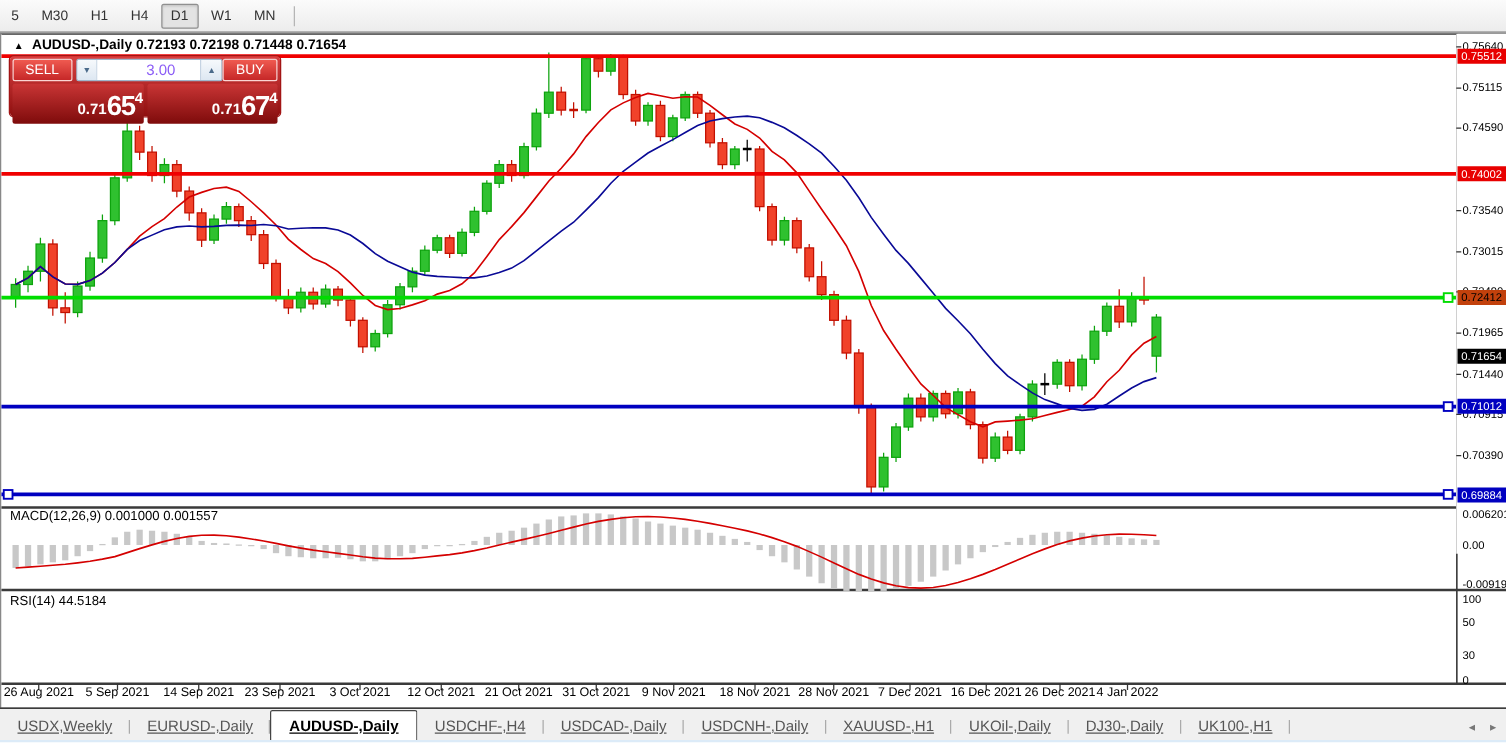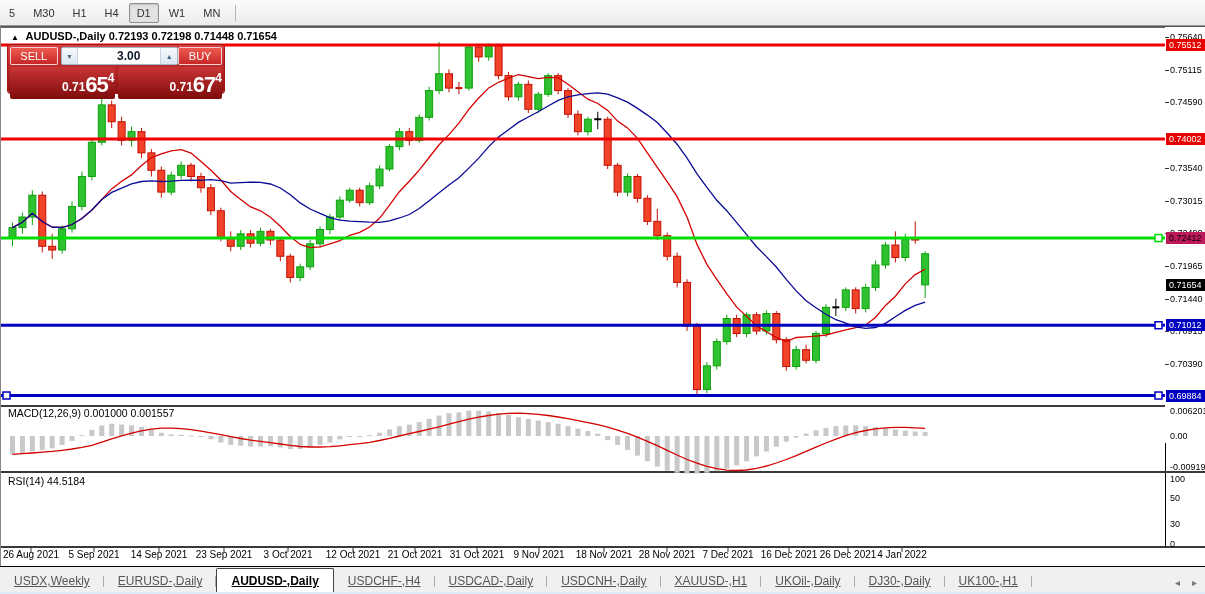--- a/index.html
+++ b/index.html
@@ -32,22 +32,22 @@
     background:linear-gradient(#d84040,#8f0f0f);box-shadow:0 0 0 1px #a21414;padding:2px;box-sizing:border-box;}
   .tp-row1{display:flex;align-items:stretch;height:18px;}
   .tp-btn{background:linear-gradient(#ef5a50,#c62828);border:1px solid rgba(255,255,255,.75);
     border-radius:2px;color:#fff;font-size:11px;display:flex;align-items:center;justify-content:center;cursor:pointer;}
   .tp-btn.sell{width:48px;}
   .tp-btn.buy{width:44px;margin-left:auto;}
   .vol-group{display:flex;margin-left:3px;background:#fff;border:1px solid #9fb6cc;border-radius:2px;overflow:hidden;}
   .vol-btn{width:17px;background:linear-gradient(#f6f9fc,#dde7f2);color:#4a6a8a;font-size:7px;
     display:flex;align-items:center;justify-content:center;cursor:pointer;border-right:1px solid #c5d3e2;}
   .vol-btn.up{border-right:none;border-left:1px solid #c5d3e2;}
-  .vol-field{width:66px;font-size:12px;color:#0f172a;display:flex;align-items:center;justify-content:flex-end;
-    padding-right:20px;background:#fff;font-weight:bold;}
+  .vol-field{width:66px;font-size:12px;color:#8b5cf6;display:flex;align-items:center;justify-content:flex-end;
+    padding-right:20px;background:#fff;}
   .tp-row2{display:flex;gap:3px;margin-top:2px;height:32px;}
   .px-box{flex:1;background:linear-gradient(#c93535,#7e0b0b);border-radius:2px;color:#fff;
     display:flex;align-items:flex-end;justify-content:flex-end;padding-bottom:1px;}
   .px-small{font-size:12px;font-weight:bold;margin-bottom:4px;}
   .px-big{font-size:22px;font-weight:bold;line-height:26px;letter-spacing:-1px;}
   .px-sup{font-size:12px;font-weight:bold;margin-bottom:13px;}
   
   .date-label{position:absolute;top:522px;font-size:10px;color:#000;transform:translateX(-50%);white-space:nowrap;}
   
   #tab-bar{position:absolute;left:0;top:566px;width:1205px;height:26px;background:#f0f0f0;
@@ -443,21 +443,21 @@
         <div class="tickdash" style="top: 238.901px;"></div>
         <div class="tick" style="top: 238.901px;">0.71965</div>
         <div class="tickdash" style="top: 271.601px;"></div>
         <div class="tick" style="top: 271.601px;">0.71440</div>
         <div class="tickdash" style="top: 304.301px;"></div>
         <div class="tick" style="top: 304.301px;">0.70915</div>
         <div class="tickdash" style="top: 337.001px;"></div>
         <div class="tick" style="top: 337.001px;">0.70390</div>
         <div class="badge" style="top: 17.9726px; background: rgb(232, 0, 0); color: rgb(255, 255, 255);">0.75512</div>
         <div class="badge" style="top: 112.024px; background: rgb(232, 0, 0); color: rgb(255, 255, 255);">0.74002</div>
-        <div class="badge" style="top: 211.059px; background: #be185d; color: rgb(0, 0, 0);">0.72412</div>
+        <div class="badge" style="top: 211.059px; background: #c2410c; color: rgb(0, 0, 0);">0.72412</div>
         <div class="badge" style="top: 258.272px; background: rgb(0, 0, 0); color: rgb(255, 255, 255);">0.71654</div>
         <div class="badge" style="top: 298.26px; background: rgb(0, 0, 192); color: rgb(255, 255, 255);">0.71012</div>
         <div class="badge" style="top: 368.518px; background: rgb(0, 0, 192); color: rgb(255, 255, 255);">0.69884</div>
         <div class="tick" style="top: 384px;">0.006201</div>
         <div class="tick" style="top: 409px;">0.00</div>
         <div class="tick" style="top: 440px;">-0.00919</div>
         <div class="tick" style="top: 452px;">100</div>
         <div class="tick" style="top: 471px;">50</div>
         <div class="tick" style="top: 497px;">30</div>
         <div class="tick" style="top: 517px;">0</div>

